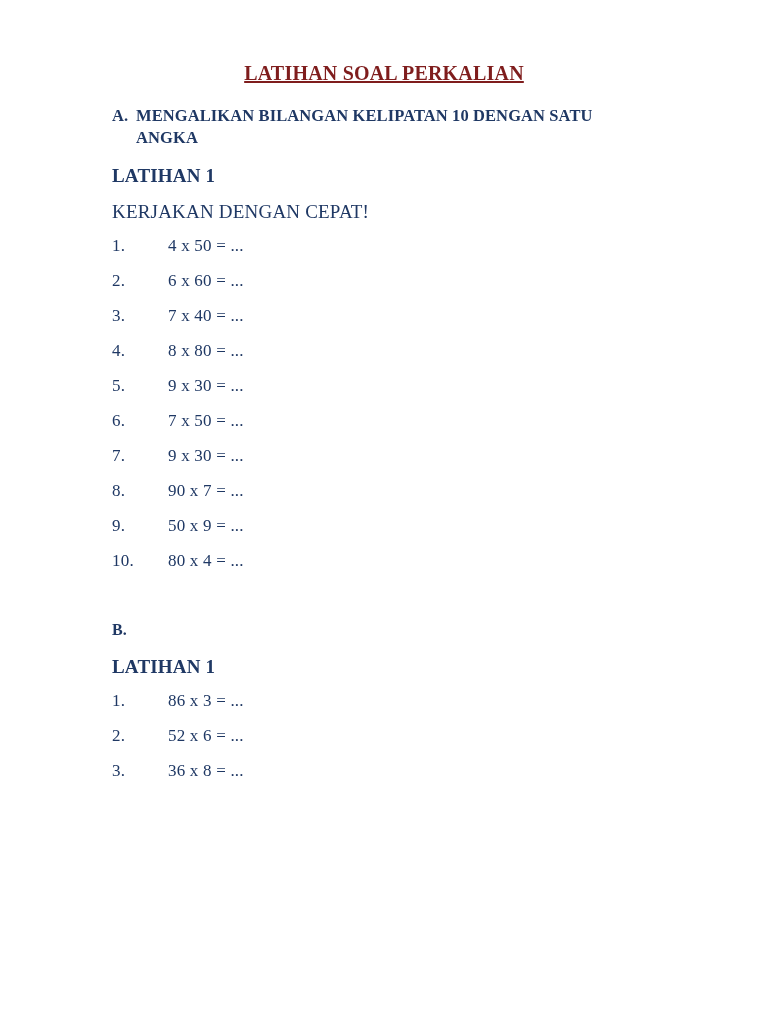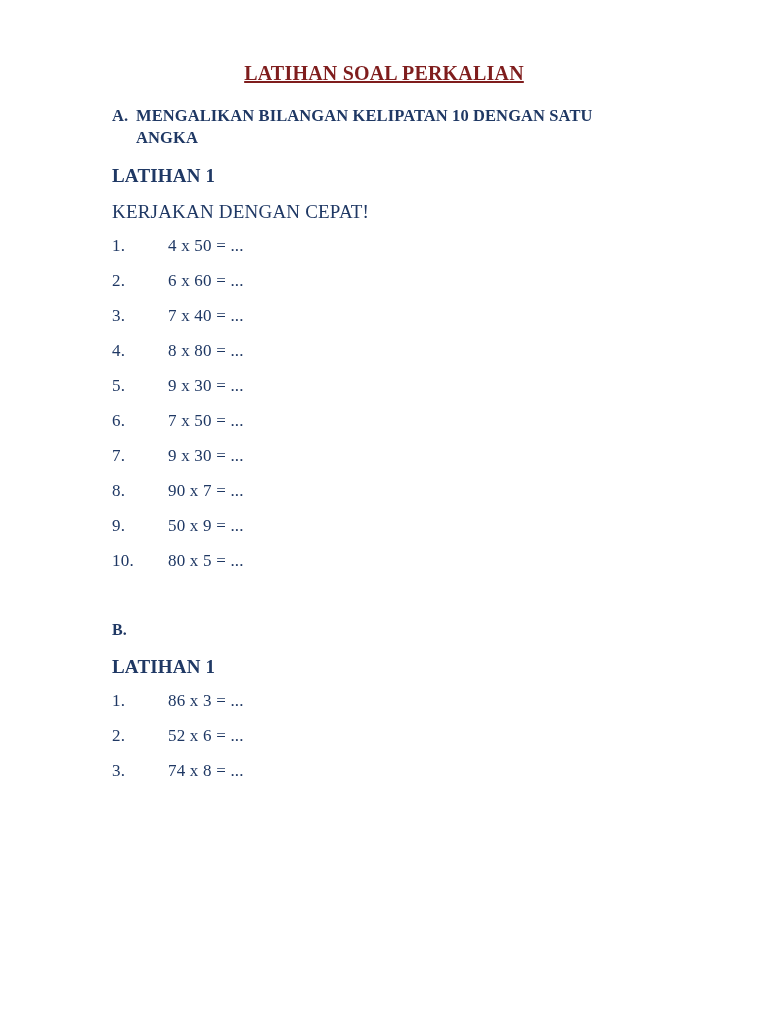--- a/index.html
+++ b/index.html
@@ -142,21 +142,21 @@
       <li>
         <span class="num">8.</span>
         <span class="expr">90 x 7 = ...</span>
       </li>
       <li>
         <span class="num">9.</span>
         <span class="expr">50 x 9 = ...</span>
       </li>
       <li>
         <span class="num">10.</span>
-        <span class="expr">80 x 5 = ...</span>
+        <span class="expr">80 x 4 = ...</span>
       </li>
     </ol>
   </div>
 
   <div class="gap"></div>
 
   <div class="section section-b">
     <div class="section-heading">
       <span class="marker">B.</span>
     </div>
@@ -165,18 +165,18 @@
       <li>
         <span class="num">1.</span>
         <span class="expr">86 x 3 = ...</span>
       </li>
       <li>
         <span class="num">2.</span>
         <span class="expr">52 x 6 = ...</span>
       </li>
       <li>
         <span class="num">3.</span>
-        <span class="expr">74 x 8 = ...</span>
+        <span class="expr">36 x 8 = ...</span>
       </li>
     </ol>
   </div>
 
 </div>
 
 </body></html>

